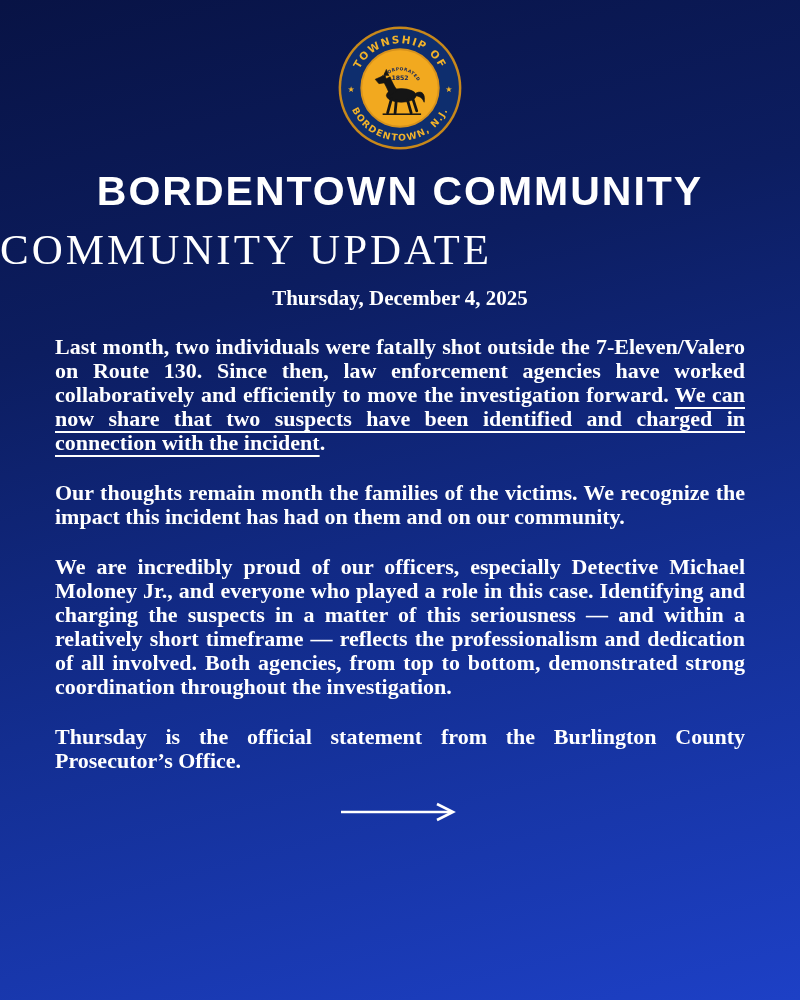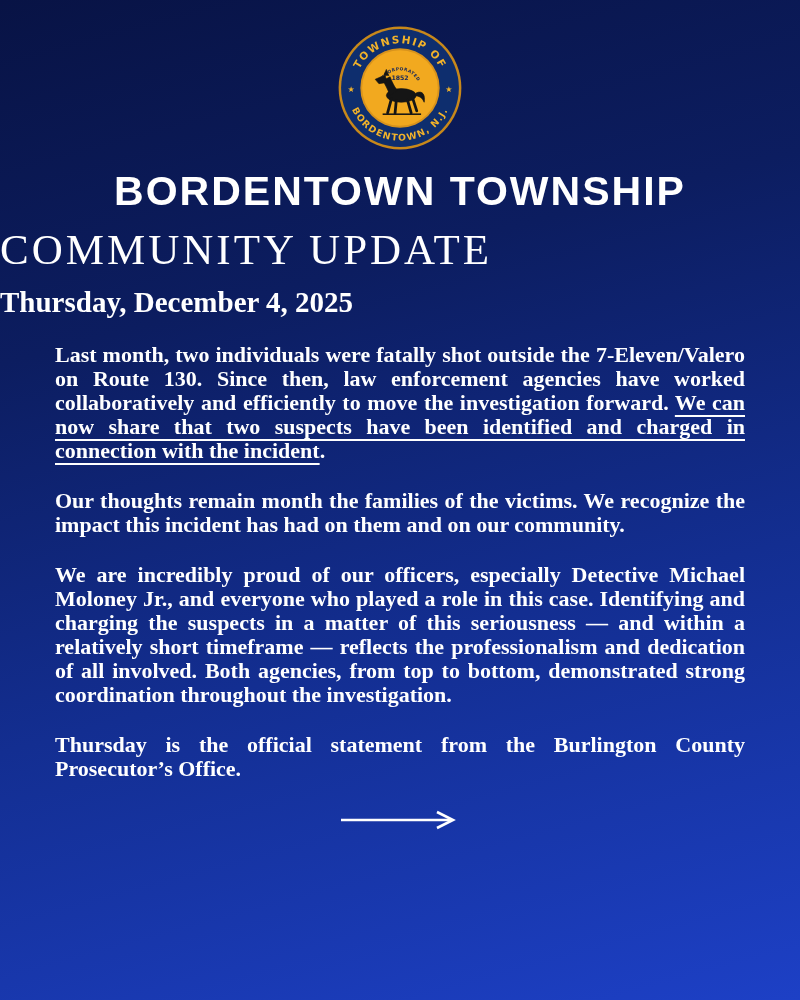--- a/index.html
+++ b/index.html
@@ -27,23 +27,23 @@
     color: #ffffff;
   }
   .subtitle {
     margin: 10px 0 12px;
     font-family: "Liberation Serif", serif;
     font-weight: 500;
     font-size: 43px;
     letter-spacing: 3px;
   }
   .date {
-    margin: 9px 0 0;
-    text-align: left;
-    font-size: 29px;
+    margin: 9px 16px 0;
+    text-align: center;
+    font-size: 21px;
     font-weight: 700;
   }
   .body-text {
     padding: 24px 55px 0;
     font-size: 22px;
     line-height: 24px;
     font-weight: 600;
     text-align: justify;
   }
   .body-text p { margin: 0 0 26px; }
@@ -97,21 +97,21 @@
       <g stroke-width="4.5" stroke-linecap="round">
         <line x1="86" y1="118" x2="80" y2="140"></line>
         <line x1="94" y1="120" x2="92" y2="141"></line>
         <line x1="112" y1="119" x2="118" y2="140"></line>
         <line x1="120" y1="115" x2="127" y2="137"></line>
       </g>
       <rect x="72" y="141" width="62" height="2.5" stroke="none"></rect>
     </g>
   </svg>
 
-  <h1 class="title">BORDENTOWN TOWNSHIP</h1>
+  <h1 class="title">BORDENTOWN COMMUNITY</h1>
   <h2 class="subtitle">COMMUNITY UPDATE</h2>
   <div class="date">Thursday, December 4, 2025</div>
 
   <div class="body-text">
     <p><span>Last month, two individuals were fatally shot outside the 7-Eleven/Valero on Route 130. Since then, law enforcement agencies have worked collaboratively and efficiently to move the investigation forward. </span><span class="u">We can now share that two suspects have been identified and charged in connection with the incident</span><span>.</span></p>
     <p>Our thoughts remain month the families of the victims. We recognize the impact this incident has had on them and on our community.</p>
     <p>We are incredibly proud of our officers, especially Detective Michael Moloney Jr., and everyone who played a role in this case. Identifying and charging the suspects in a matter of this seriousness — and within a relatively short timeframe — reflects the professionalism and dedication of all involved. Both agencies, from top to bottom, demonstrated strong coordination throughout the investigation.</p>
     <p>Thursday is the official statement from the Burlington County Prosecutor’s Office.</p>
   </div>
 

